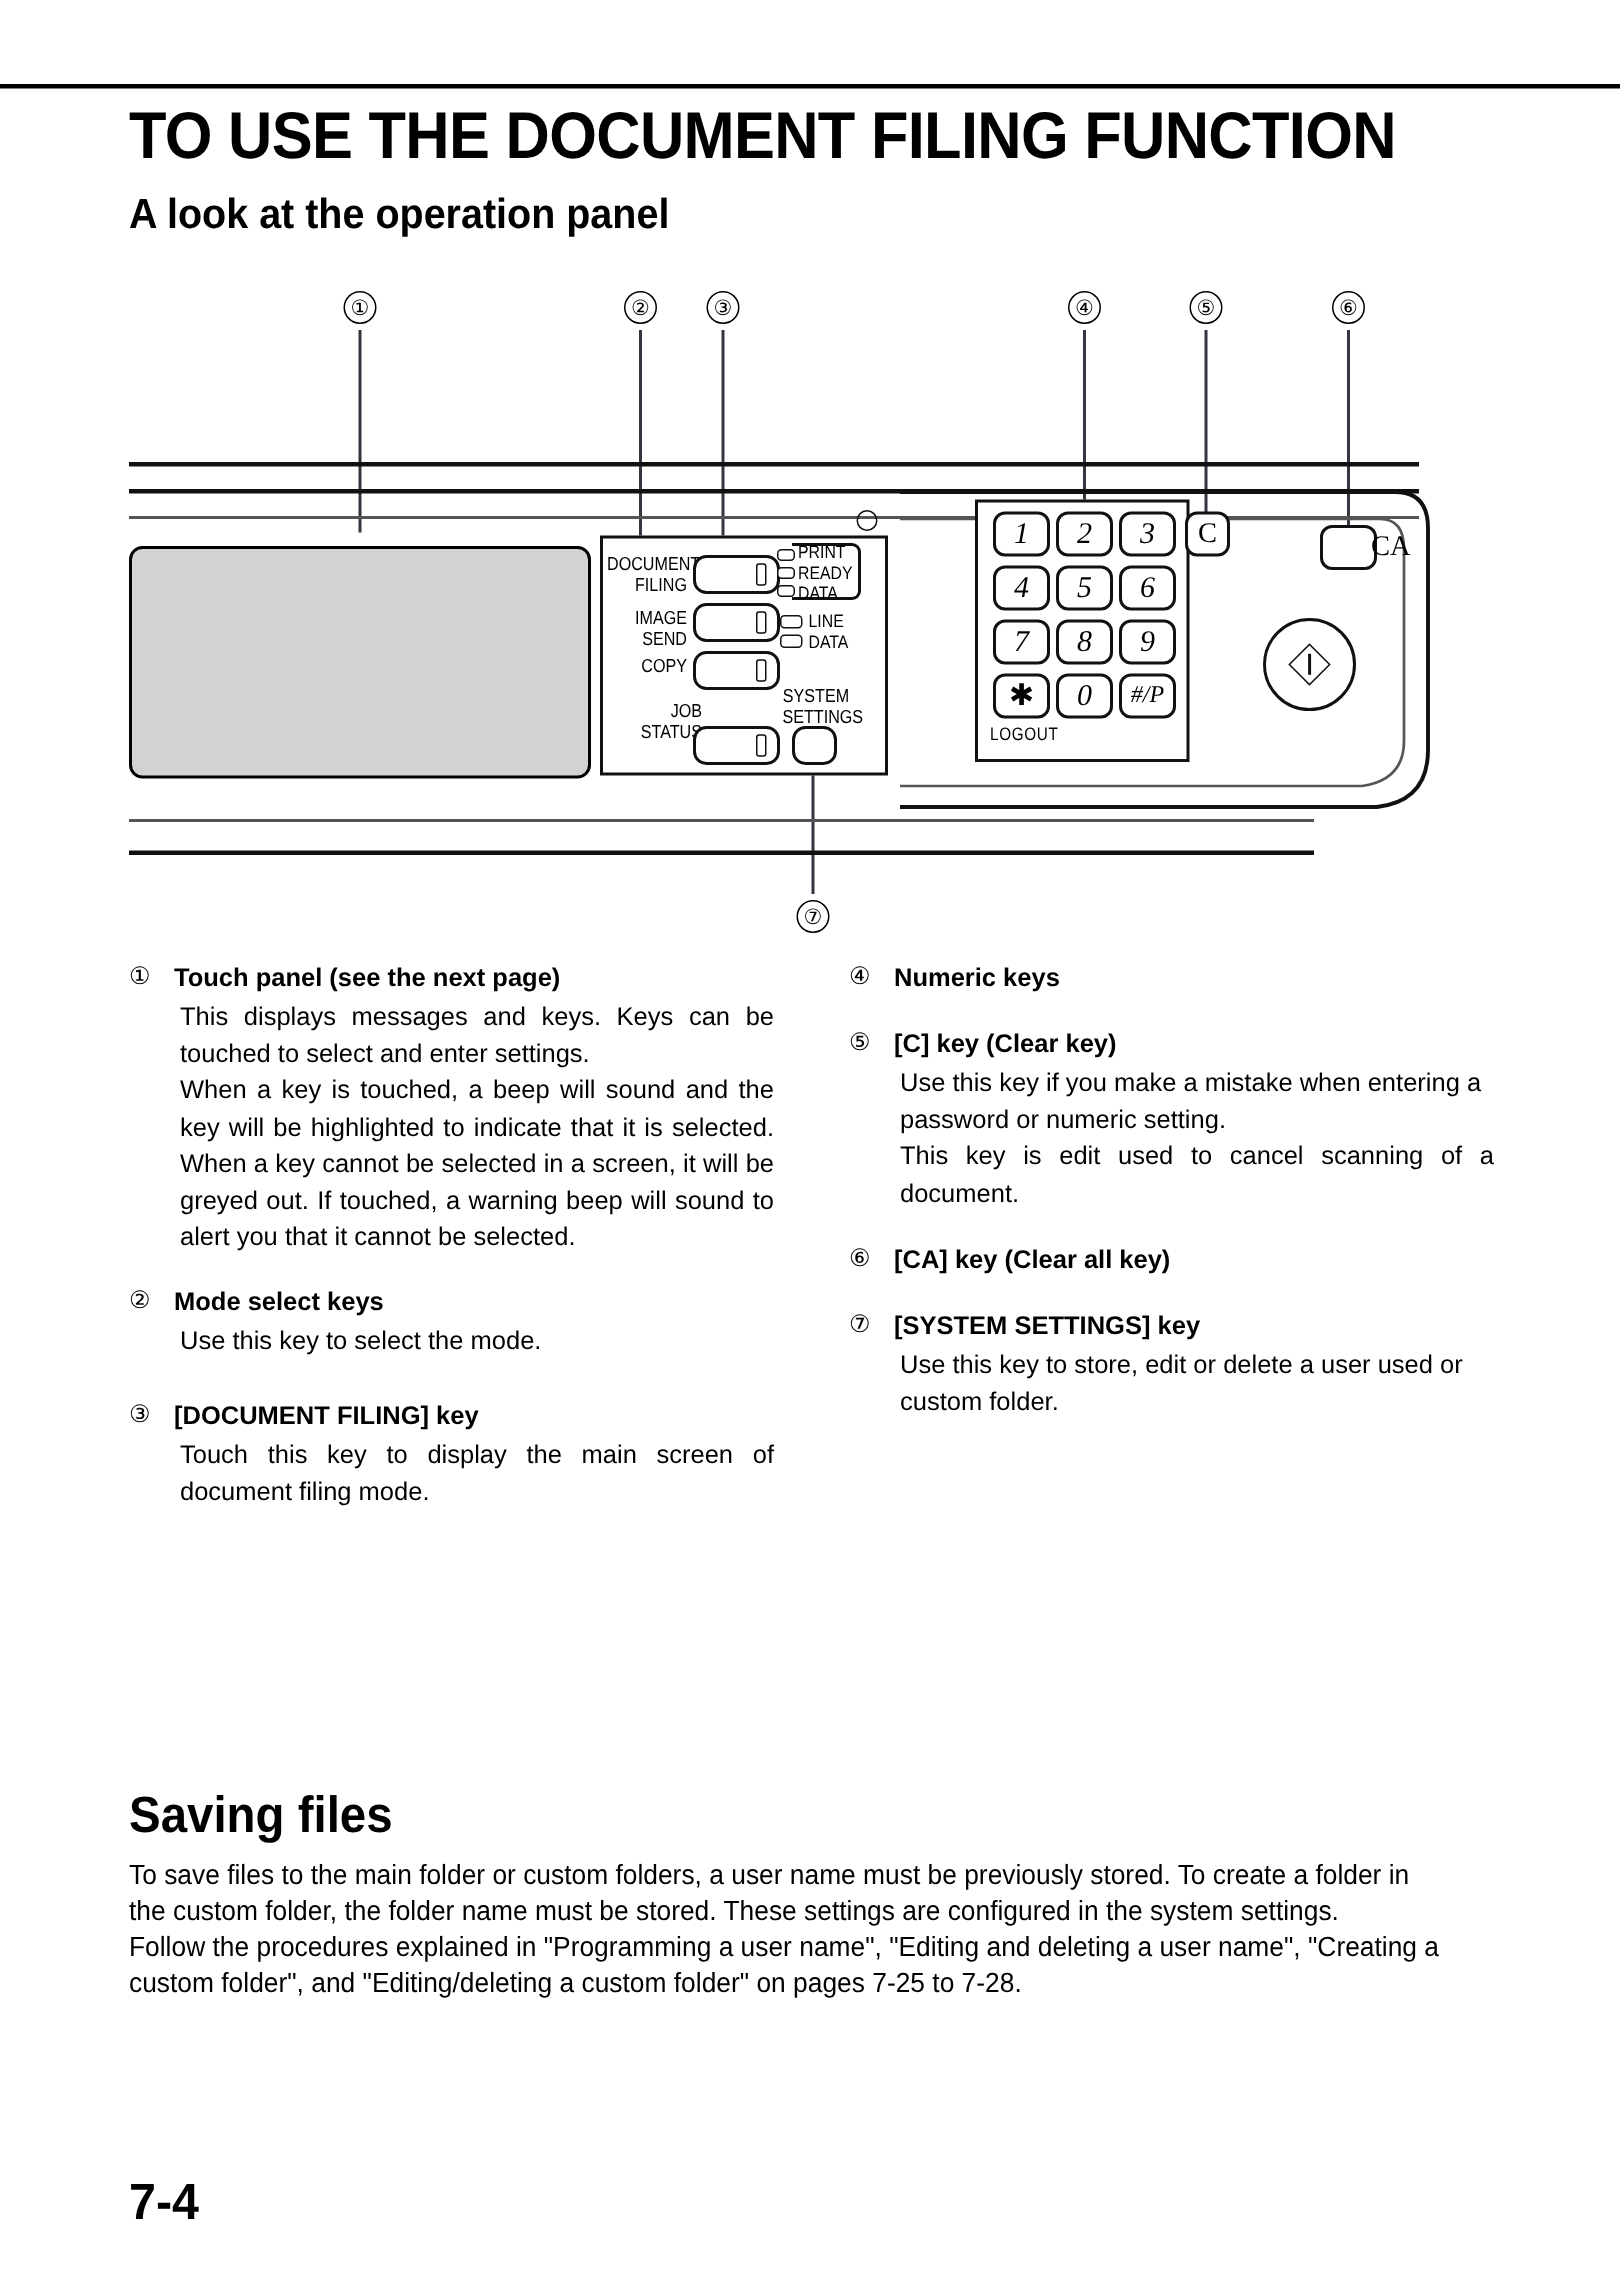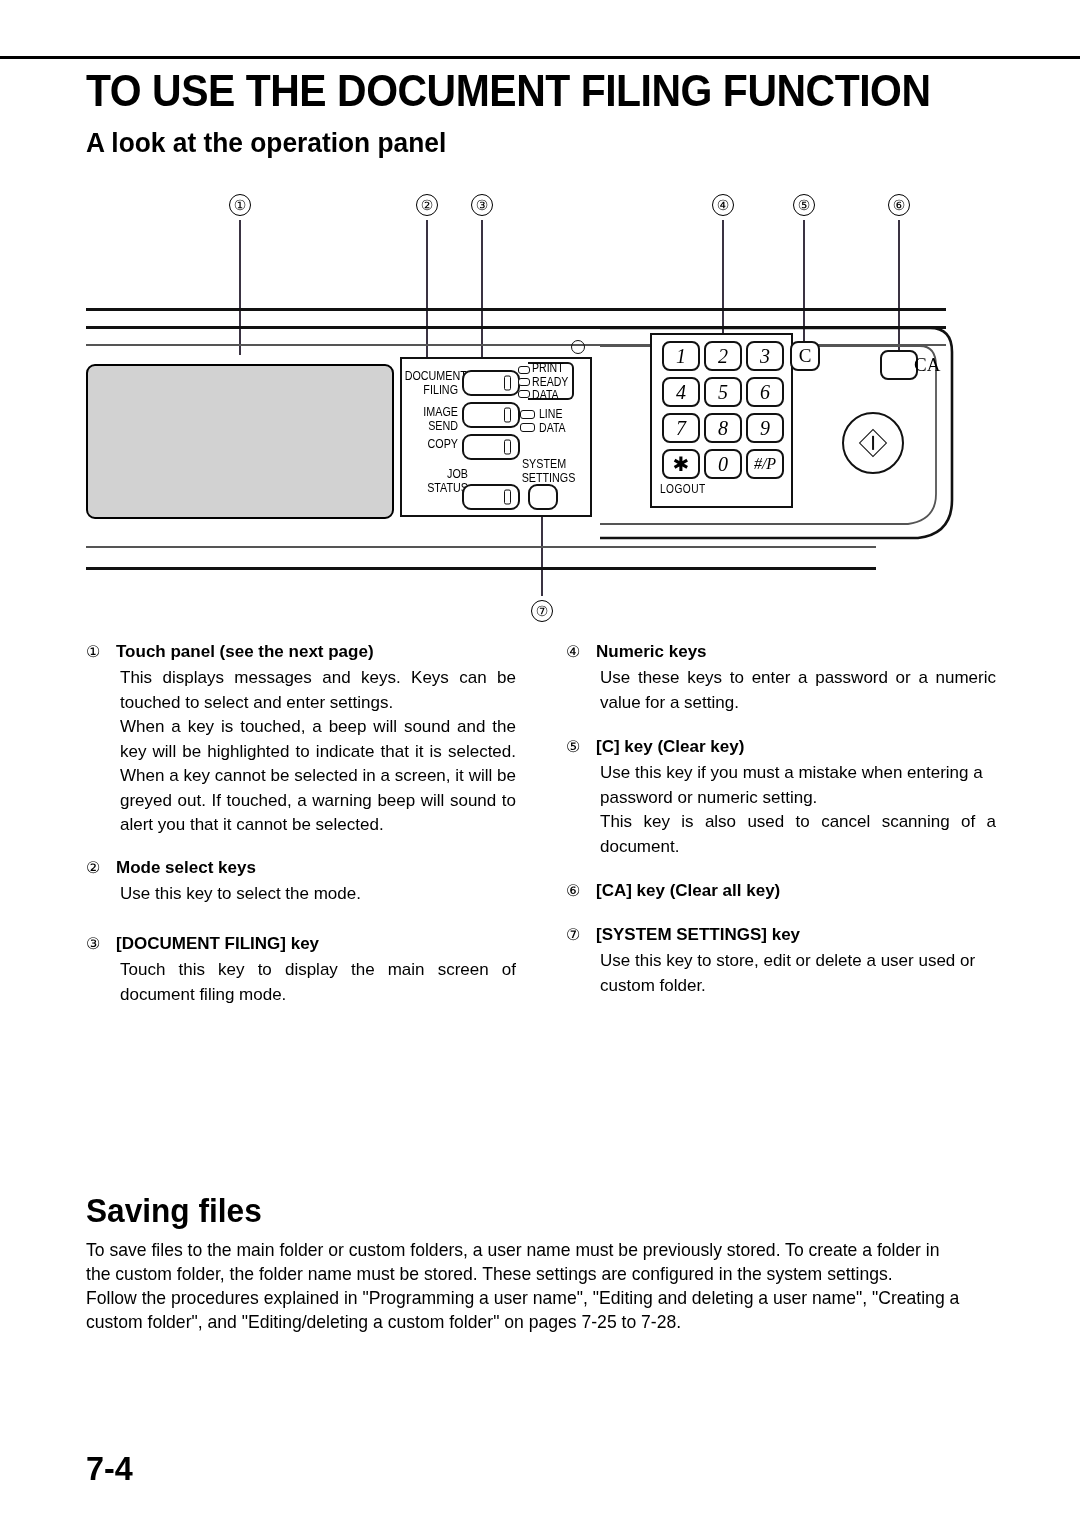--- a/index.html
+++ b/index.html
@@ -448,33 +448,30 @@
 
 </div>
 
 <div class="desc-col right">
 
   <div class="item">
     <div class="item-head">
       <span class="item-marker">④</span>
       <span class="item-title">Numeric keys</span>
     </div>
-    <div class="item-body">
-      <p>Use these keys to enter a password or a numeric value for a setting.</p>
-    </div>
   </div>
 
   <div class="item" style="margin-top:20px;">
     <div class="item-head">
       <span class="item-marker">⑤</span>
       <span class="item-title">[C] key (Clear key)</span>
     </div>
     <div class="item-body">
-      <p class="last">Use this key if you must a mistake when entering a password or numeric setting.</p>
-      <p>This key is also used to cancel scanning of a document.</p>
+      <p class="last">Use this key if you make a mistake when entering a password or numeric setting.</p>
+      <p>This key is edit used to cancel scanning of a document.</p>
     </div>
   </div>
 
   <div class="item" style="margin-top:20px;">
     <div class="item-head">
       <span class="item-marker">⑥</span>
       <span class="item-title">[CA] key (Clear all key)</span>
     </div>
   </div>
 

